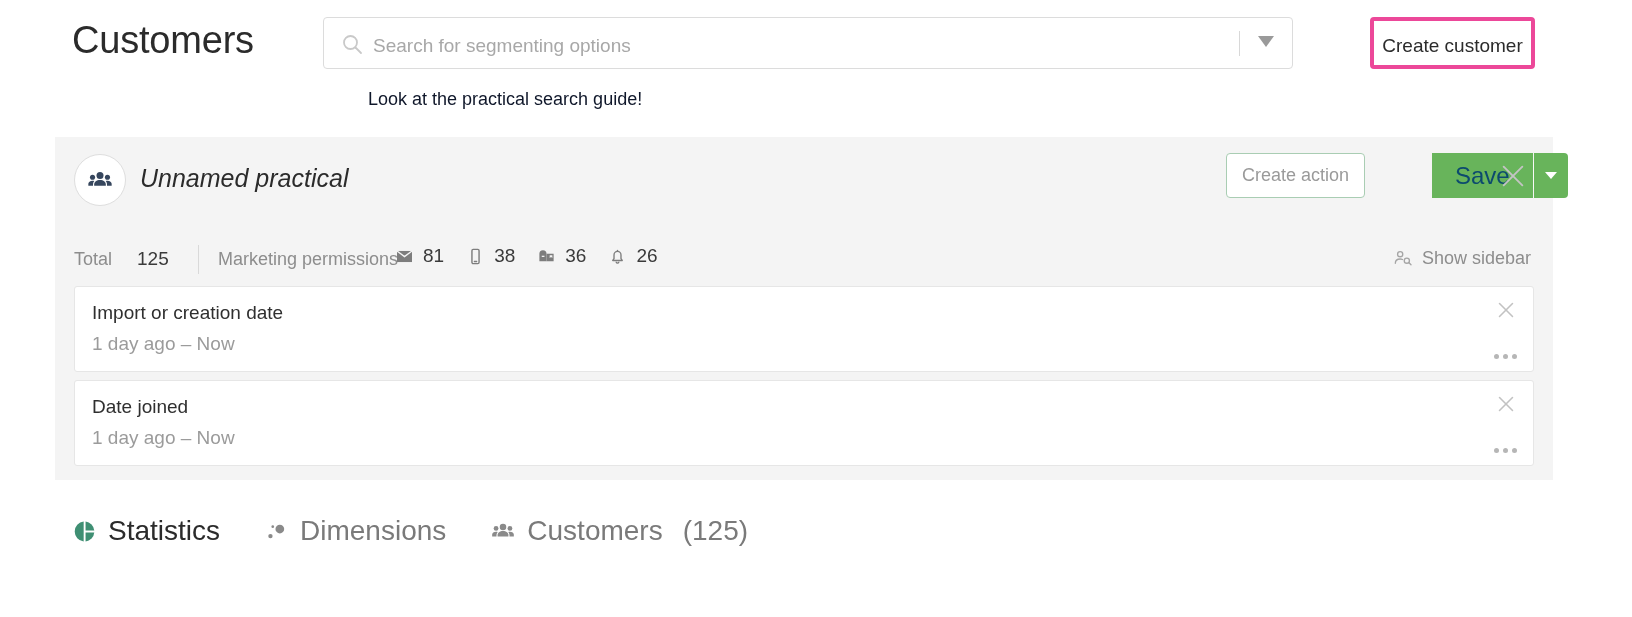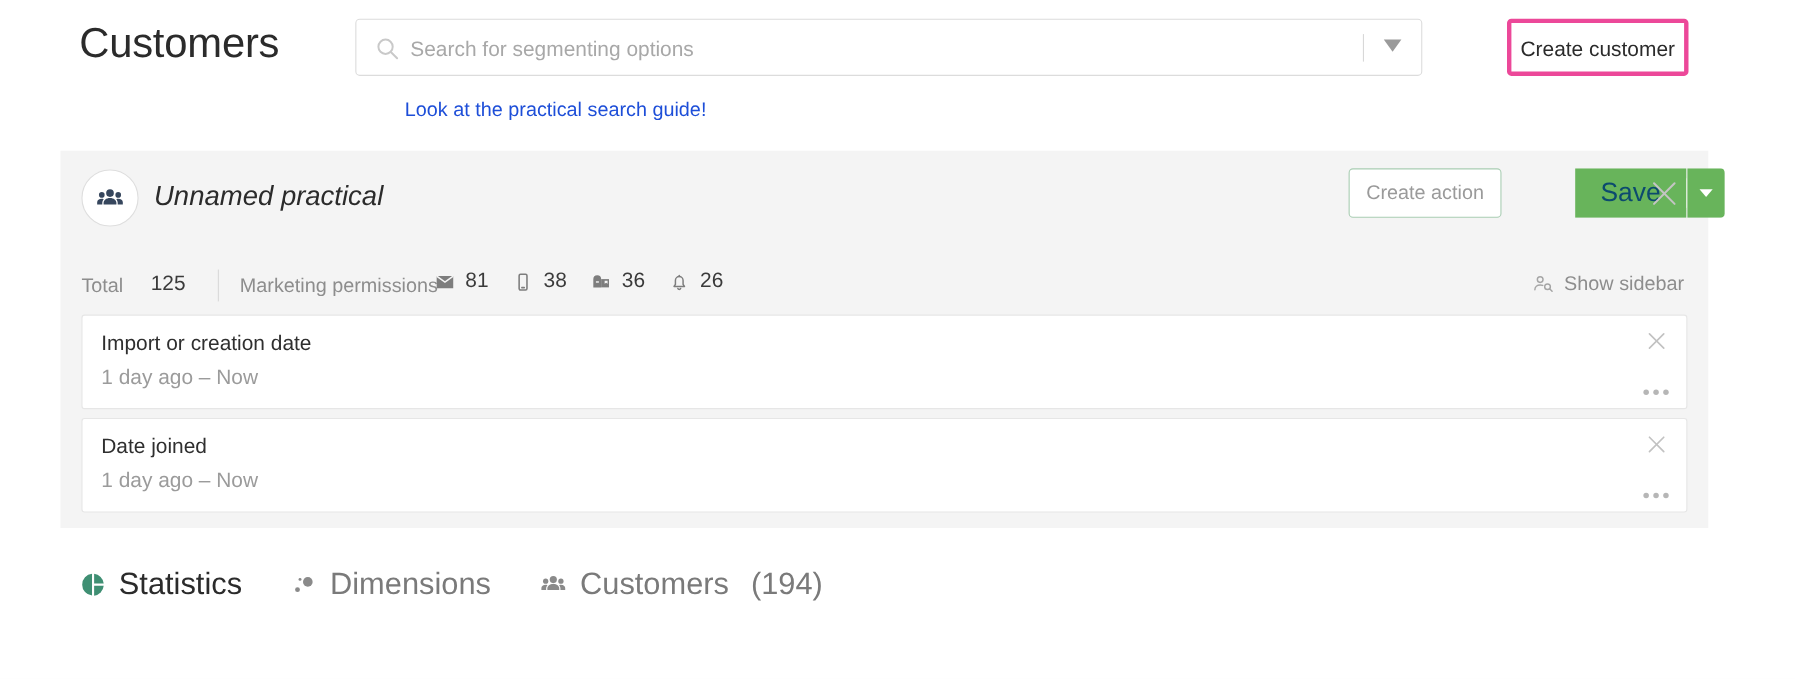--- a/index.html
+++ b/index.html
@@ -51,21 +51,21 @@
   }
   .create-customer-btn {
     position: absolute; left: 1370px; top: 17px; width: 165px; height: 52px;
     border: 4px solid #ec4899; border-radius: 4px; background: #fff;
     font-family: "Liberation Sans", sans-serif;
     font-size: 19px; color: #2b2b2b; cursor: pointer;
     line-height: 50px; text-align: center; padding: 0;
   }
   .search-guide {
     position: absolute; left: 368px; top: 89px;
-    font-size: 18px; color: #1d4ed8; text-decoration: none; cursor: pointer;
+    font-size: 18px; color: #0f172a; text-decoration: none; cursor: pointer;
   }
 
   
   .audience-panel {
     position: absolute; left: 55px; top: 137px;
     width: 1498px; height: 343px;
     background: #f4f4f4;
   }
   .audience-header { position: relative; height: 100px; }
   .audience-avatar {
@@ -361,18 +361,18 @@
         <svg width="26" height="26" viewBox="0 0 24 24" fill="#8a8a8a">
           <circle cx="12" cy="8.2" r="3"></circle>
           <circle cx="5.6" cy="9.6" r="2.2"></circle>
           <circle cx="18.4" cy="9.6" r="2.2"></circle>
           <path d="M12 12c-3 0-5 1.7-5 3.8V17h10v-1.2c0-2.1-2-3.8-5-3.8z"></path>
           <path d="M5.6 12.6c-2.1 0-3.6 1.2-3.6 2.7V17h4v-1.2c0-1.1.4-2.1 1.1-2.9-.5-.2-1-.3-1.5-.3z"></path>
           <path d="M18.4 12.6c2.1 0 3.6 1.2 3.6 2.7V17h-4v-1.2c0-1.1-.4-2.1-1.1-2.9.5-.2 1-.3 1.5-.3z"></path>
         </svg>
       </span>
       <span class="tab-label">Customers</span>
-      <span class="tab-count">(194)</span>
+      <span class="tab-count">(125)</span>
     </div>
 
   </div>
 
 </div>
 
 </body></html>

